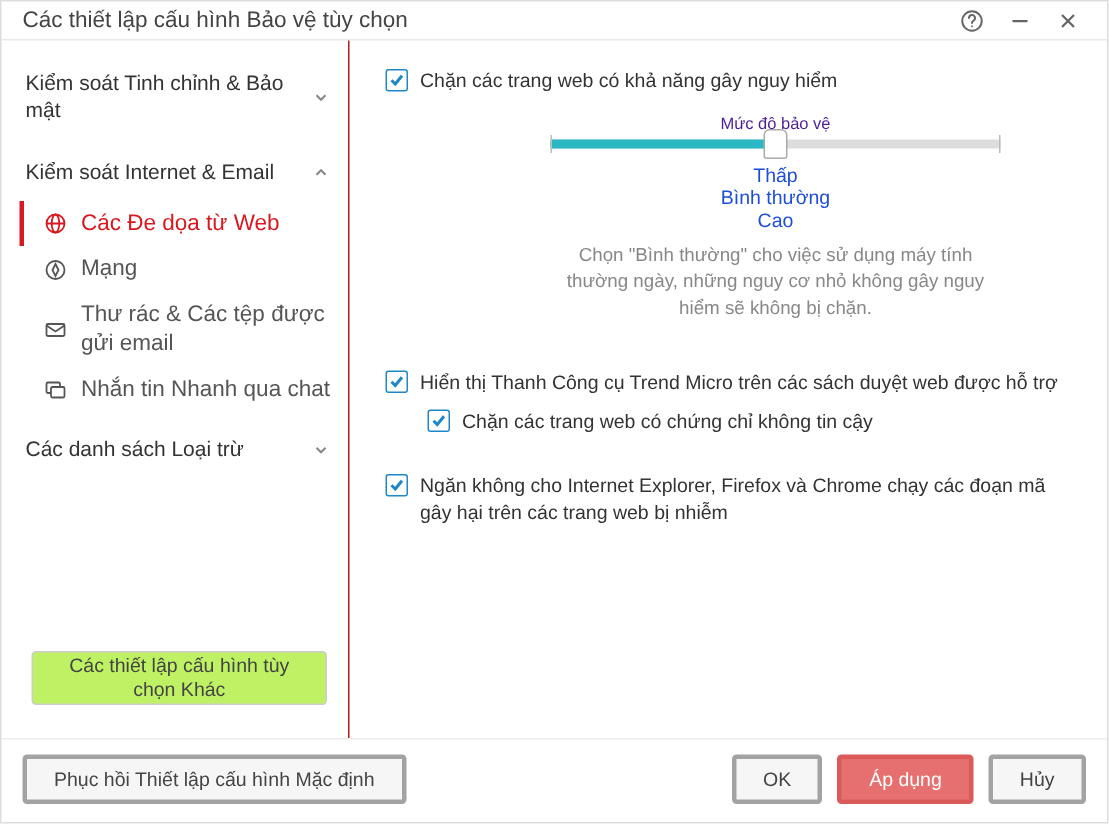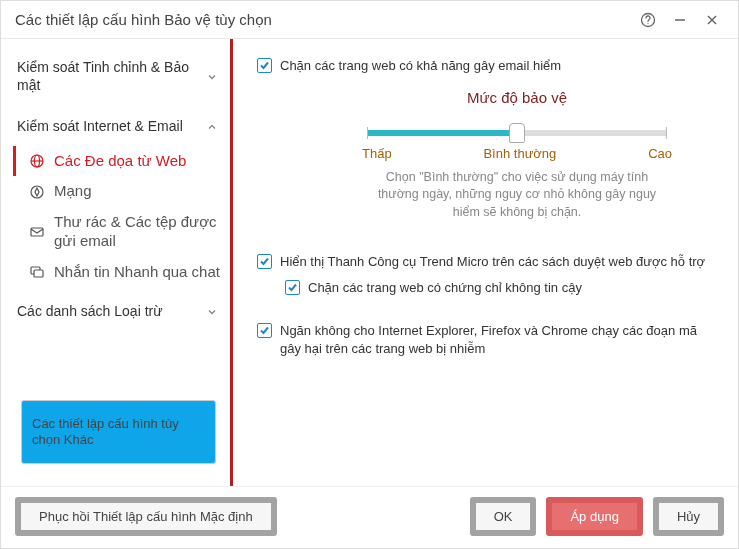--- a/index.html
+++ b/index.html
@@ -13,21 +13,21 @@
   overflow: hidden;
   display: flex;
   flex-direction: column;
   border: 1px solid #ddd;
 }
 .titlebar {
   display: flex;
   align-items: center;
   padding: 8px 14px 8px 14px;
   border-bottom: 1px solid #e8e8e8;
-  height: 38px;
+  height: 26px;
 }
 .titlebar .title {
   font-size: 15px;
   color: #444;
   flex: 1;
 }
 .titlebar .win-btn {
   width: 24px;
   height: 24px;
   margin-left: 8px;
@@ -37,21 +37,21 @@
   color: #666;
   cursor: pointer;
 }
 .body {
   display: flex;
   flex: 1;
   min-height: 0;
 }
 .sidebar {
   width: 232px;
-  border-right: 3px solid #b91c1c;
+  border-right: 1px solid #b91c1c;
   padding: 14px 6px 14px 12px;
   display: flex;
   flex-direction: column;
 }
 .cat {
   display: flex;
   align-items: center;
   padding: 6px 4px;
   color: #333;
   font-size: 14px;
@@ -80,25 +80,26 @@
 }
 .subitem .ico {
   width: 18px; height: 18px;
   margin-right: 8px;
   flex-shrink: 0;
   display:flex;align-items:center;justify-content:center;
 }
 .sidebar-spacer { flex: 1; }
 .btn-other {
   margin: 8px;
-  padding: 15px 10px;
-  background: #0ea5e9;
+  padding: 1px 10px;
+  background: #bef264;
   border: 1px solid #ccc;
   border-radius: 3px;
   font-size: 13px;
+  text-align: center;
   cursor: pointer;
   line-height: 1.25;
   color:#444;
 }
 .content {
   flex: 1;
   padding: 18px 24px 10px 24px;
   overflow: auto;
 }
 .chkrow {
@@ -117,23 +118,23 @@
   display:flex;align-items:center;justify-content:center;
 }
 .chkbox svg { display:block; }
 .chkrow .lbl { line-height: 1.35; color:#333; }
 .slider-block {
   margin: 14px 0 14px 100px;
   width: 320px;
   text-align: center;
 }
 .slider-title {
-  font-size: 15px;
-  color: #7f1d1d;
-  margin-bottom: 24px;
+  font-size: 11px;
+  color: #4c1d95;
+  margin-bottom: 4px;
 }
 .slider-track {
   position: relative;
   width: 300px;
   height: 6px;
   margin: 0 auto;
   background: #ddd;
 }
 .slider-fill {
   position: absolute;
@@ -153,42 +154,43 @@
   border: 1px solid #aaa;
   border-radius: 4px 4px 2px 2px;
   cursor: grab;
 }
 .slider-labels {
   display: flex;
   justify-content: space-between;
   width: 310px;
   margin: 10px auto 8px auto;
   font-size: 13px;
-  color: #a16207;
+  color: #1d4ed8;
+  flex-direction: column;
 }
 .slider-desc {
   font-size: 12.5px;
   color: #888;
   line-height: 1.4;
   max-width: 300px;
   margin: 0 auto;
 }
 .section-gap { height: 18px; }
 .footer {
   display: flex;
   align-items: center;
   padding: 10px 14px 12px 14px;
   border-top: 1px solid #eee;
   gap: 10px;
 }
 .footer .spacer { flex:1; }
 .fbtn {
   padding: 6px 18px;
   background: #f6f6f6;
-  border: 6px solid #a3a3a3;
+  border: 3px solid #a3a3a3;
   border-radius: 3px;
   font-size: 13px;
   cursor: pointer;
   color:#444;
 }
 .fbtn.primary {
   background: #e5706f;
   border-color: #d95a59;
   color: #fff;
 }
@@ -291,21 +293,21 @@
     <div class="btn-other">Các thiết lập cấu hình tùy chọn Khác</div>
   </div>
 
   <div class="content">
     <div class="chkrow">
       <span class="chkbox">
         <svg width="11" height="11" viewBox="0 0 11 11" fill="none" stroke="#1e88c7" stroke-width="2">
             <polyline points="2,5.5 4.5,8 9,2.5"></polyline>
           </svg>
       </span>
-      <span class="lbl">Chặn các trang web có khả năng gây email hiểm</span>
+      <span class="lbl">Chặn các trang web có khả năng gây nguy hiểm</span>
     </div>
 
     <div class="slider-block">
       <div class="slider-title">Mức độ bảo vệ</div>
       <div class="slider-track">
         <div class="slider-fill"></div>
         <div class="slider-tick" style="left:0"></div>
         <div class="slider-tick" style="left:50%"></div>
         <div class="slider-tick" style="right:0"></div>
         <div class="slider-thumb"></div>

